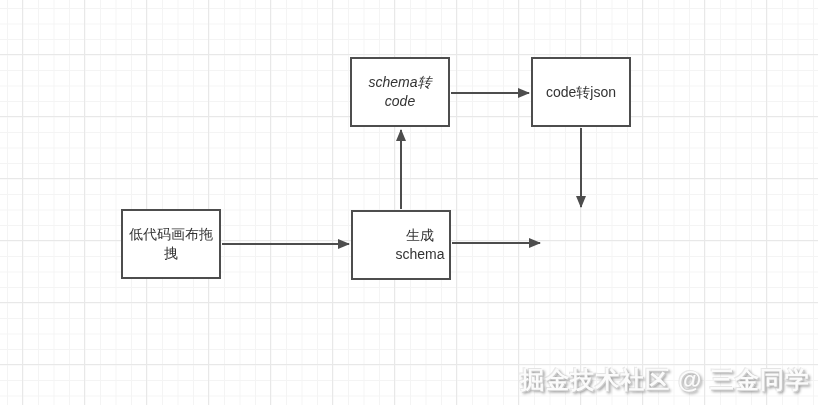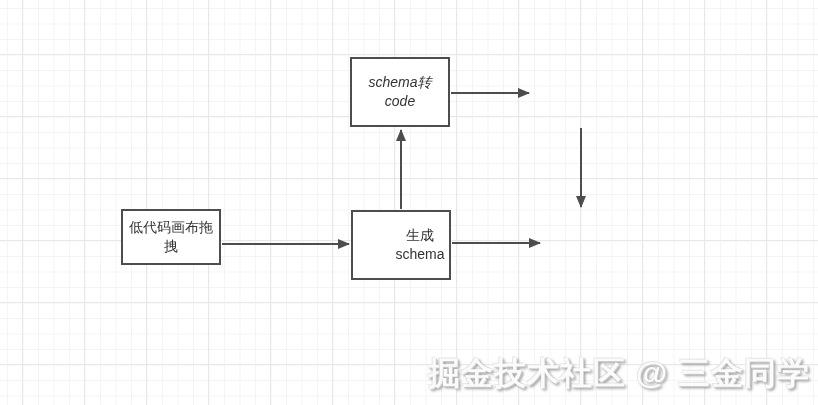--- a/index.html
+++ b/index.html
@@ -33,41 +33,41 @@
     border: 2px solid #4d4d4d;
     display: flex;
     align-items: center;
     justify-content: center;
     text-align: center;
     color: #333333;
     font-size: 14px;
     line-height: 19px;
     padding: 4px 2px;
   }
-  #node-lowcode      { left: 121px; top: 209px; width: 100px; height: 56px; }
+  #node-lowcode      { left: 121px; top: 209px; width: 100px; height: 70px; }
   #node-schema2code  { left: 350px; top:  57px; width: 100px; height: 70px; font-style: italic; }
   #node-code2json    { left: 531px; top:  57px; width: 100px; height: 70px; }
   #node-genschema    { left: 351px; top: 210px; width: 100px; height: 70px; padding-left: 40px; }
   #node-viewrender   { left: 542px; top: 209px; width:  97px; height: 70px; }
   .edges {
     position: absolute;
     left: 0; top: 0;
     width: 818px;
     height: 405px;
     pointer-events: none;
   }
   .edges line {
     stroke: #4d4d4d;
     stroke-width: 2;
   }
   .watermark {
     position: absolute;
     right: 8px;
     bottom: 9px;
-    font-size: 32px;
+    font-size: 24px;
     font-weight: bold;
     letter-spacing: 1px;
     color: #fbfbfb;
     text-shadow: 1px 1px 0 #cccccc, 2px 2px 3px #8f8f8f, -1px -1px 0 #e8e8e8;
     white-space: nowrap;
   }
 </style>
 </head>
 <body>
 
@@ -87,20 +87,23 @@
   </svg>
 
   <div class="node" id="node-lowcode">
     <span>低代码画布拖拽</span>
   </div>
 
   <div class="node" id="node-schema2code">
     <span>schema转code</span>
   </div>
 
+  <div class="node" id="node-code2json">
+    <span>code转json</span>
+  </div>
 
   <div class="node" id="node-genschema">
     <span>生成schema</span>
   </div>
 
 
   <div class="watermark">掘金技术社区 @ 三金同学</div>
 
 </div>
 

